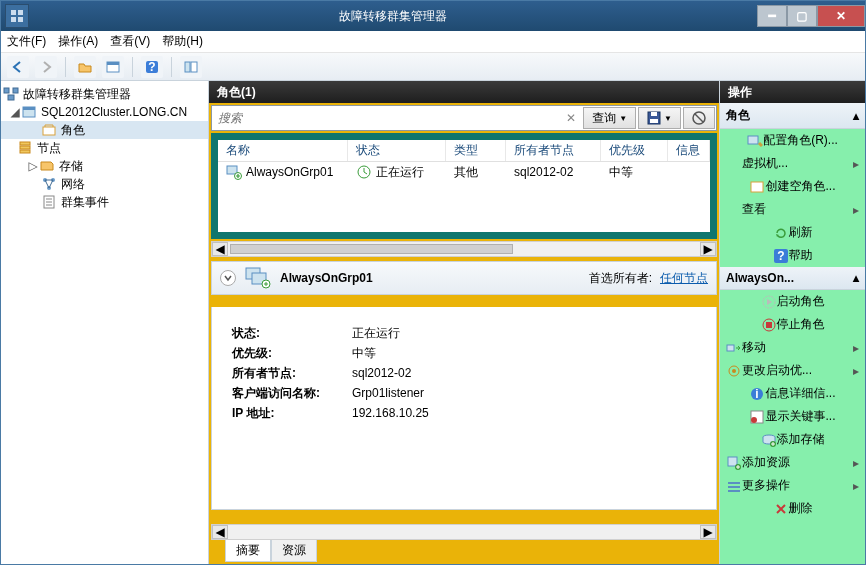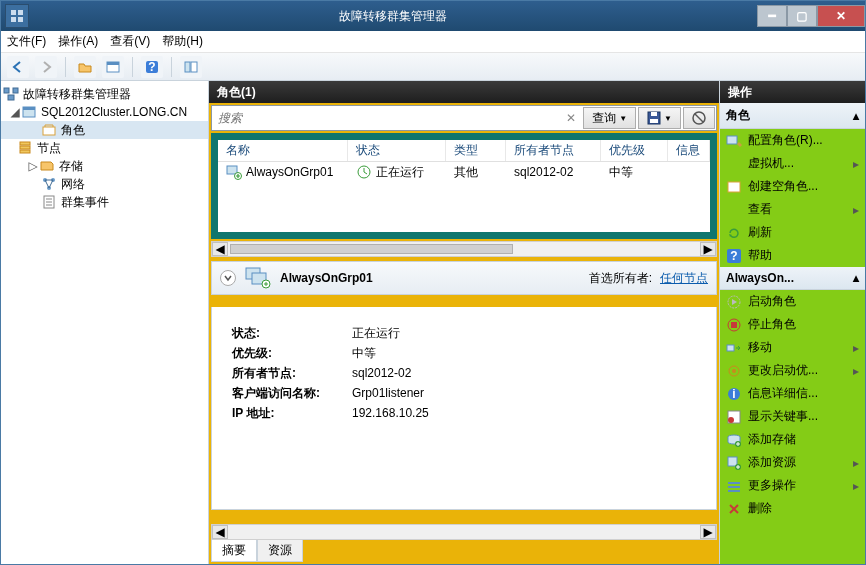--- a/index.html
+++ b/index.html
@@ -32,26 +32,26 @@
 .trow { display:flex; height:20px; align-items:center;}
 .td { padding:0 8px; display:flex; align-items:center; gap:4px;}
 .scroll { height:16px; background:#f0f0f0; border:1px solid #d0d0d0; margin:2px 2px 0 2px; display:flex;align-items:center;}
 .scroll .sbtn{ width:16px;height:14px;background:#e8e8e8;border:1px solid #c0c0c0;display:flex;align-items:center;justify-content:center;cursor:pointer;}
 .scroll .track{flex:1;}
 .detailhdr { height:34px; background:linear-gradient(#f7f9fb,#e7edf3); border:1px solid #c9d3dc; margin:4px 2px 0 2px; display:flex; align-items:center; padding:0 8px; gap:8px;}
 .chev{width:16px;height:16px;border:1px solid #aaa;border-radius:8px;display:flex;align-items:center;justify-content:center;cursor:pointer;background:#fff;}
 .detailbody { background:#fff; border:1px solid #c9d3dc; border-top:none; margin:12px 2px; flex:1; padding:16px 20px; overflow:auto;}
 .kvrow { display:flex; height:20px; align-items:center;}
 .klabel { width:120px; font-weight:bold;}
-.tabs { height:22px; margin:0 2px 2px 2px; display:flex;}
+.tabs { height:22px; margin:0 2px 2px 16px; display:flex;}
 .tab { padding:2px 10px; border:1px solid #c9d3dc; background:#f0f0f0; cursor:pointer; border-top:none;}
 .tab.active { background:#fff; }
-.right { width:146px; border-left:1px solid #c9d3dc; background:#84cc16; display:flex; flex-direction:column; overflow:auto;}
+.right { width:146px; border-left:1px solid #c9d3dc; background:#86efac; display:flex; flex-direction:column; overflow:auto;}
 .right .sechdr { background:linear-gradient(#eef3f8,#dce7f0); padding:4px 6px; font-weight:bold; border-bottom:1px solid #c9d3dc; display:flex;align-items:center;justify-content:space-between;}
-.right .action { display:flex; align-items:center; gap:6px; padding:3px 6px; cursor:pointer; white-space:nowrap; overflow:hidden;}
+.right .action { display:flex; align-items:center; padding:3px 6px; cursor:pointer; white-space:nowrap; overflow:hidden;justify-content:center;}
 .aicon{width:16px;height:16px;display:inline-flex;align-items:center;justify-content:center;}
 .owner-link{color:#0b5cad; text-decoration:underline; cursor:pointer;}
 .arrow{margin-left:auto;color:#555;}
 svg{display:block;}
 </style>
 </head>
 <body>
 
 <div class="titlebar">
   <div class="sysicon">

